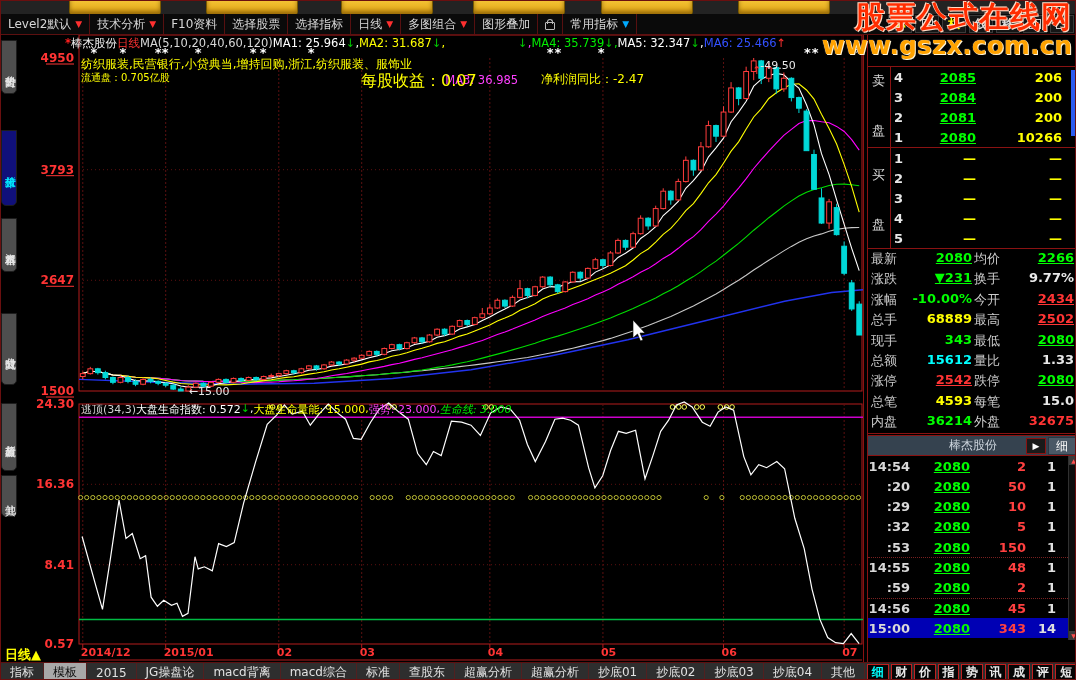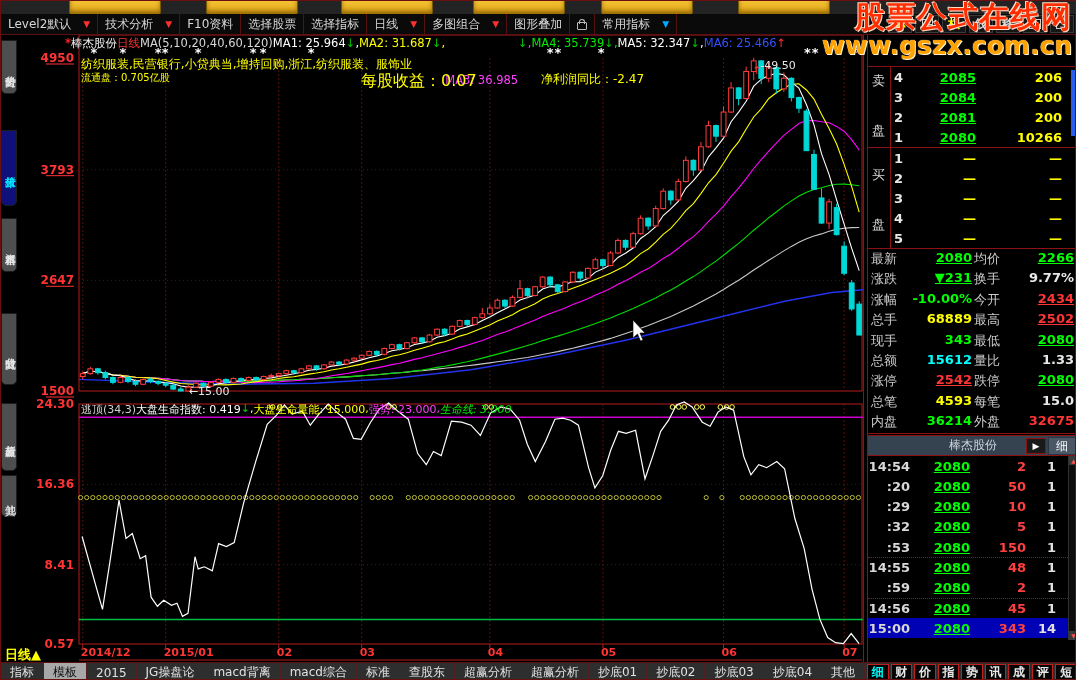--- a/index.html
+++ b/index.html
@@ -5,21 +5,21 @@
   html,body{margin:0;padding:0;background:#000;}
   #root{position:relative;width:1076px;height:680px;background:#000;overflow:hidden;
         font-family:"DejaVu Sans","Liberation Sans",sans-serif;border:1px solid #6a0f0f;box-sizing:border-box;}
   
   .top-row{position:absolute;left:0;top:0;width:1076px;height:13px;background:#232323;overflow:hidden;}
   .ybtn{position:absolute;top:-10px;height:22px;width:90px;background:linear-gradient(#ffd84a,#e0a212);
         border:1px solid #7a5a00;border-radius:3px;box-shadow:inset 0 -3px 4px rgba(90,60,0,.55);}
   
   .toolbar{position:absolute;left:0;top:13px;width:1076px;height:20px;background:#0a0a0a;display:flex;
            align-items:center;border-bottom:1px solid #5c1010;font-size:12px;color:#d8d8d8;z-index:5;}
-  .tb-item{padding:0 7px;height:100%;display:flex;align-items:center;gap:12px;border-right:1px solid #571010;white-space:nowrap;cursor:default;}
+  .tb-item{padding:0 7px;height:100%;display:flex;align-items:center;gap:4px;border-right:1px solid #571010;white-space:nowrap;cursor:default;}
   .tb-arrow{font-size:9px;line-height:1;}
   .tb-spacer{flex:1;height:100%;}
   .tb-btn{min-width:22px;height:16px;display:flex;align-items:center;justify-content:center;border:1px solid #3a3a3a;
           background:#161616;margin-right:3px;font-size:12px;color:#ddd;font-weight:bold;}
   .icon-lock{width:8px;height:6px;border:1px solid #bbb;border-radius:1px;position:relative;margin-top:4px;}
   .icon-lock::before{content:"";position:absolute;left:1px;top:-4px;width:4px;height:4px;border:1px solid #bbb;border-bottom:none;border-radius:3px 3px 0 0;}
   .icon-grid{width:9px;height:9px;border:1px solid #ccc;
      background:linear-gradient(rgba(0,0,0,0) 44%,#ccc 44%,#ccc 56%,rgba(0,0,0,0) 56%),
                 linear-gradient(90deg,rgba(0,0,0,0) 44%,#ccc 44%,#ccc 56%,rgba(0,0,0,0) 56%);}
   .icon-win{width:10px;height:8px;border:1px solid #ccc;position:relative;}
@@ -600,21 +600,21 @@
       <span style="color: rgb(255, 255, 255);">, </span>
       <span style="color: rgb(51, 80, 255);">MA6: 25.466</span>
       <span style="color: rgb(255, 48, 48);">↑</span>
     </div>
   <div class="ov" style="left:80px;top:55px;color:#ffff00;font-size:12px;">纺织服装,民营银行,小贷典当,增持回购,浙江,纺织服装、服饰业</div>
   <div class="ov" style="left:80px;top:70px;color:#ffff00;font-size:10px;">流通盘：0.705亿股</div>
   <div class="ov" style="left:320px;top:70px;color:#ffff00;font-size:16px;margin-left:40px;">每股收益：0.07</div>
   <div class="ov" style="left:540px;top:70px;color:#ffff00;font-size:12px;">净利润同比：-2.47</div>
   <div class="ov ovflex" style="left:80px;top:401px;" id="indHeader">
       <span style="color: rgb(208, 208, 208);">逃顶(34,3) </span>
-      <span style="color: rgb(255, 255, 255);">大盘生命指数: 0.419</span>
+      <span style="color: rgb(255, 255, 255);">大盘生命指数: 0.572</span>
       <span style="color: rgb(0, 204, 0);">↓</span>
       <span style="color: rgb(255, 255, 255);">, </span>
       <span style="color: rgb(255, 255, 0);">大盘生命量能: 15.000</span>
       <span style="color: rgb(255, 255, 0);">, </span>
       <span style="color: rgb(255, 64, 255);">强势: 23.000</span>
       <span style="color: rgb(255, 64, 255);">, </span>
       <span style="color: rgb(0, 238, 0); font-style: italic;">生命线: 3.000</span>
     </div>
 
   <div class="period-label">

